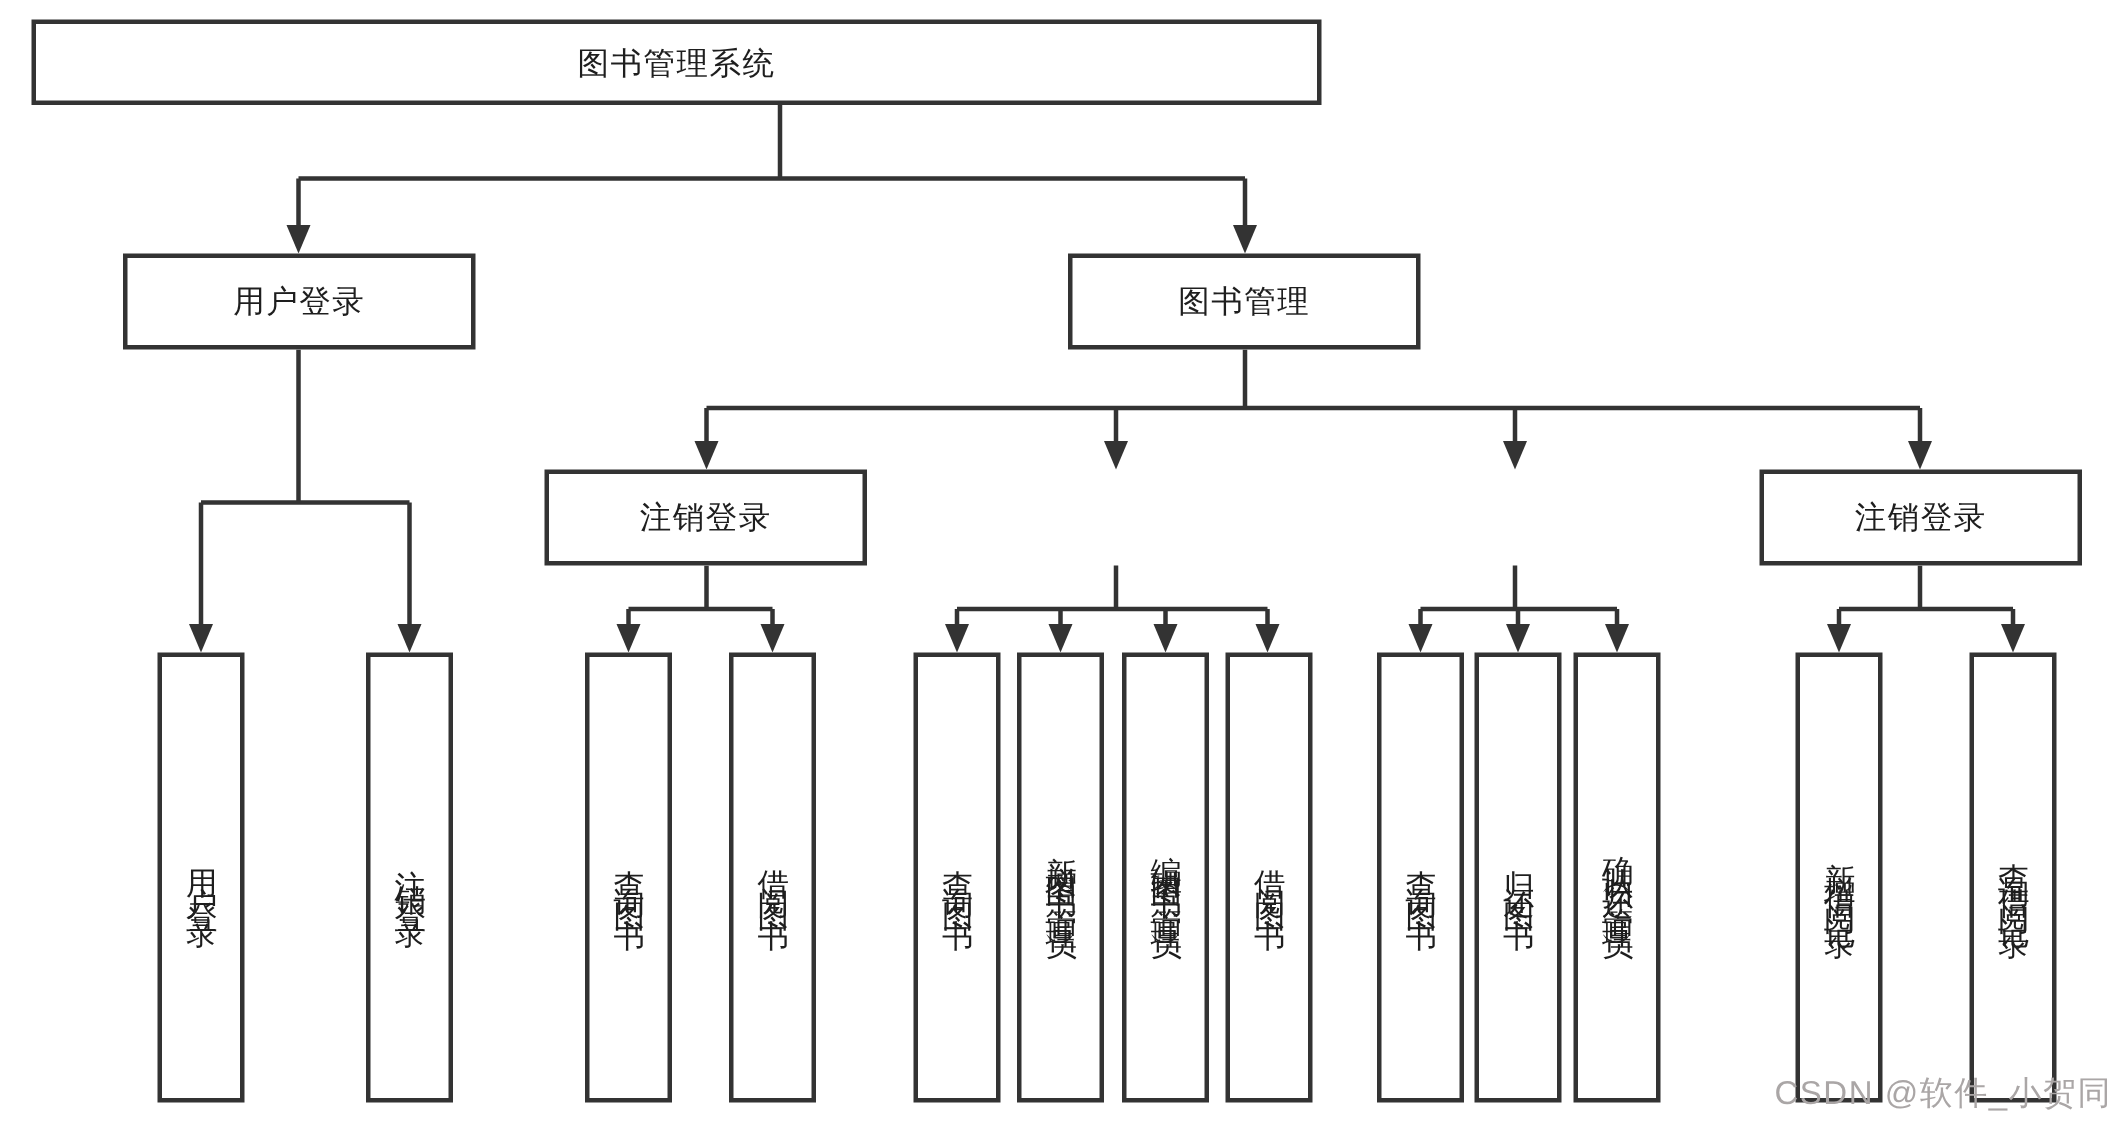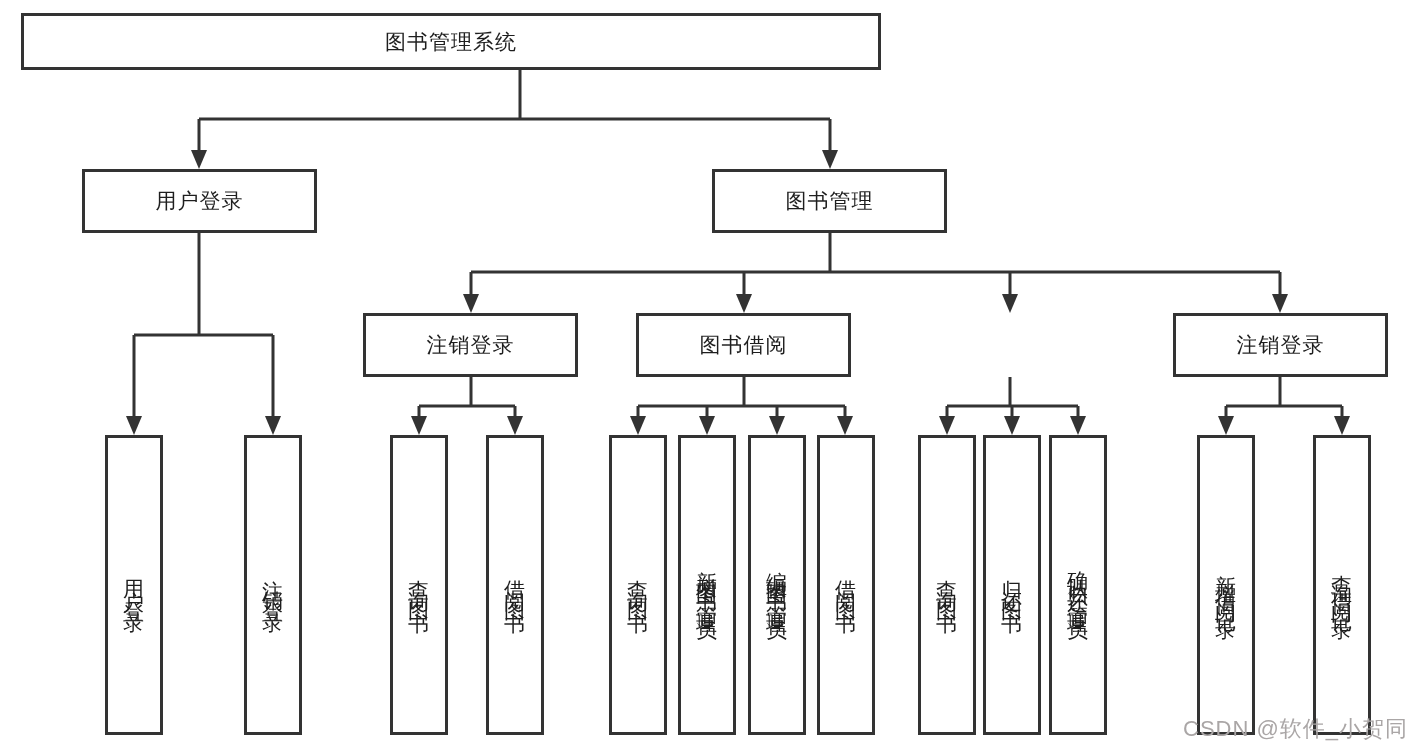--- a/index.html
+++ b/index.html
@@ -93,23 +93,20 @@
   <div class="hbox l2 a">
     <span>用户登录</span>
   </div>
   <div class="hbox l2 b">
     <span>图书管理</span>
   </div>
 
   <div class="hbox l3 c1">
     <span>注销登录</span>
   </div>
-  <div class="hbox l3 c2">
-    <span>图书借阅</span>
-  </div>
   <div class="hbox l3 c4">
     <span>注销登录</span>
   </div>
 
   <div class="vbox" style="left:105px">
     <span class="vtext ls4">用户登录</span>
   </div>
   <div class="vbox" style="left:244px">
     <span class="vtext ls4">注销登录</span>
   </div>

